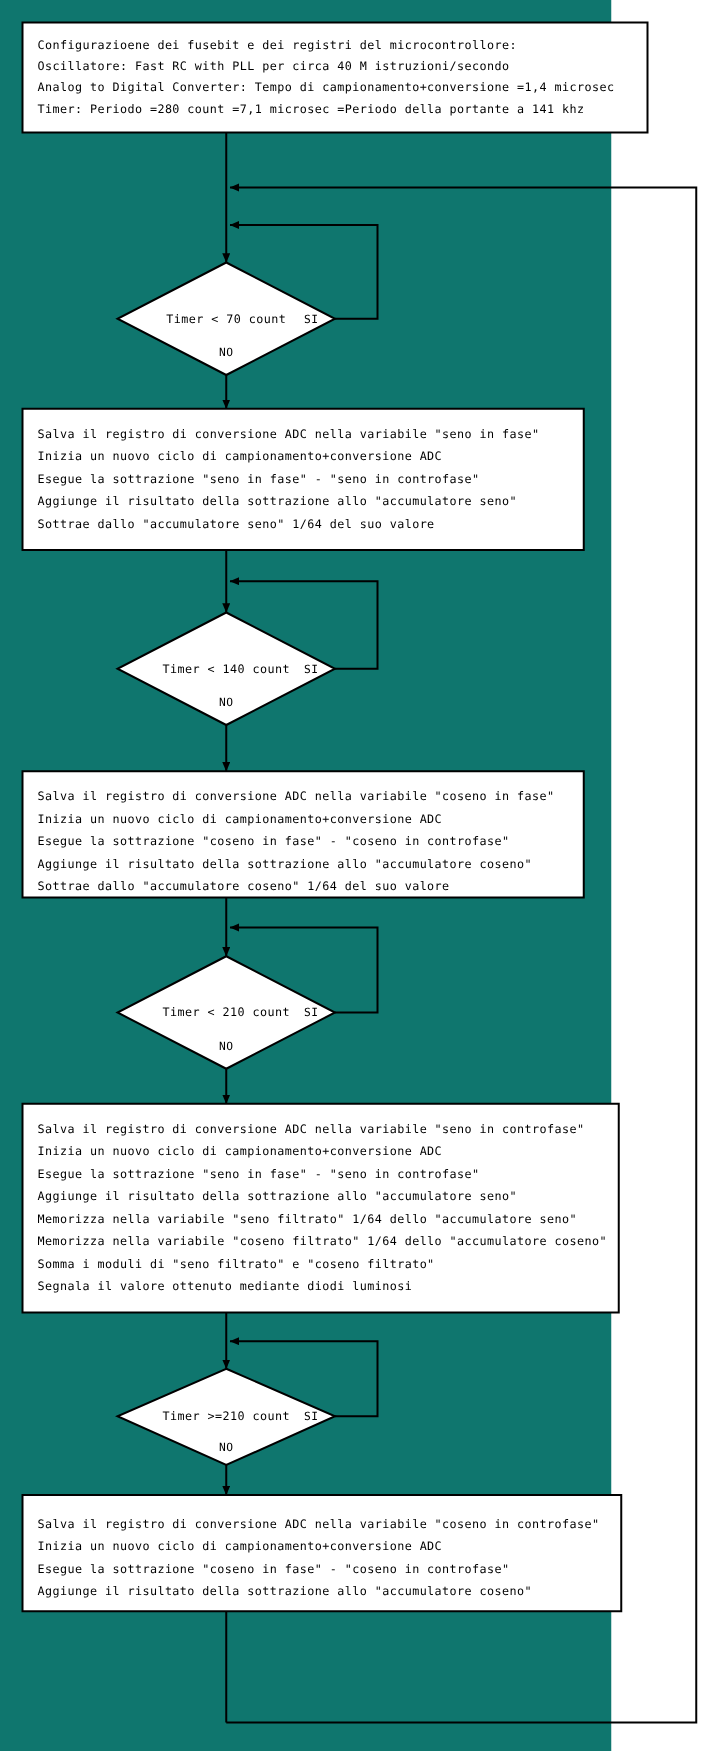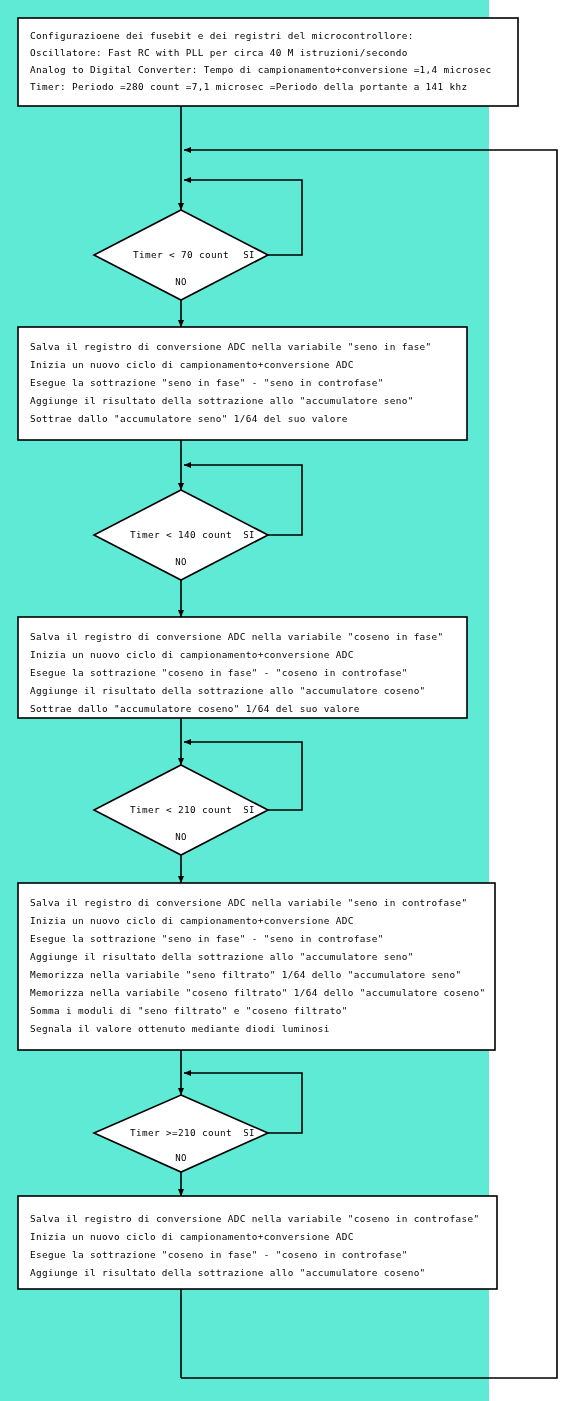--- a/index.html
+++ b/index.html
@@ -4,21 +4,21 @@
 <style>
   html, body {
     margin: 0;
     padding: 0;
     background: #ffffff;
   }
   #flowchart-root {
     position: relative;
     width: 489px;
     height: 1401px;
-    background: #5eead4;
+    background: #0f766e;
     font-family: "DejaVu Sans Mono", "Liberation Mono", monospace;
   }
   svg.chart-svg {
     display: block;
     width: 576px;
     height: 1401px;
   }
   .node-box {
     fill: #ffffff;
     stroke: #000000;

